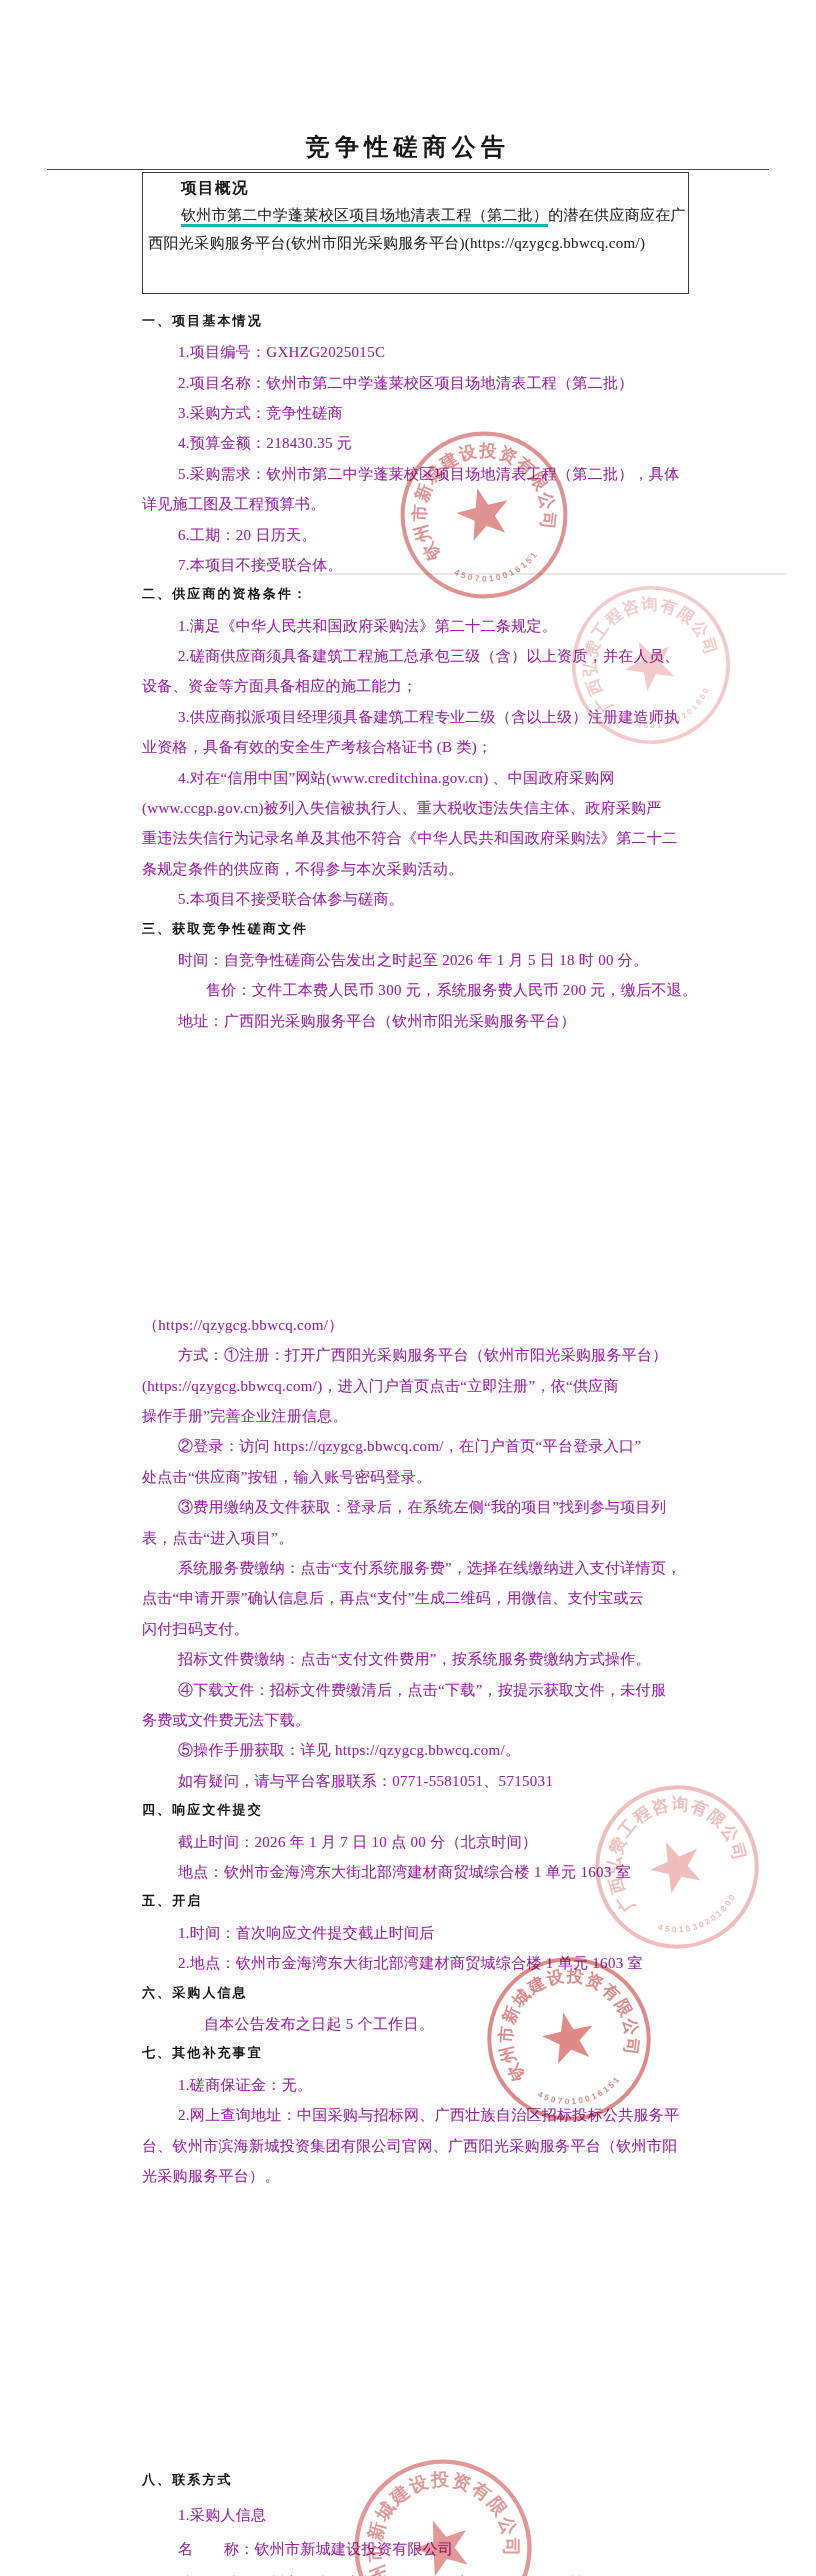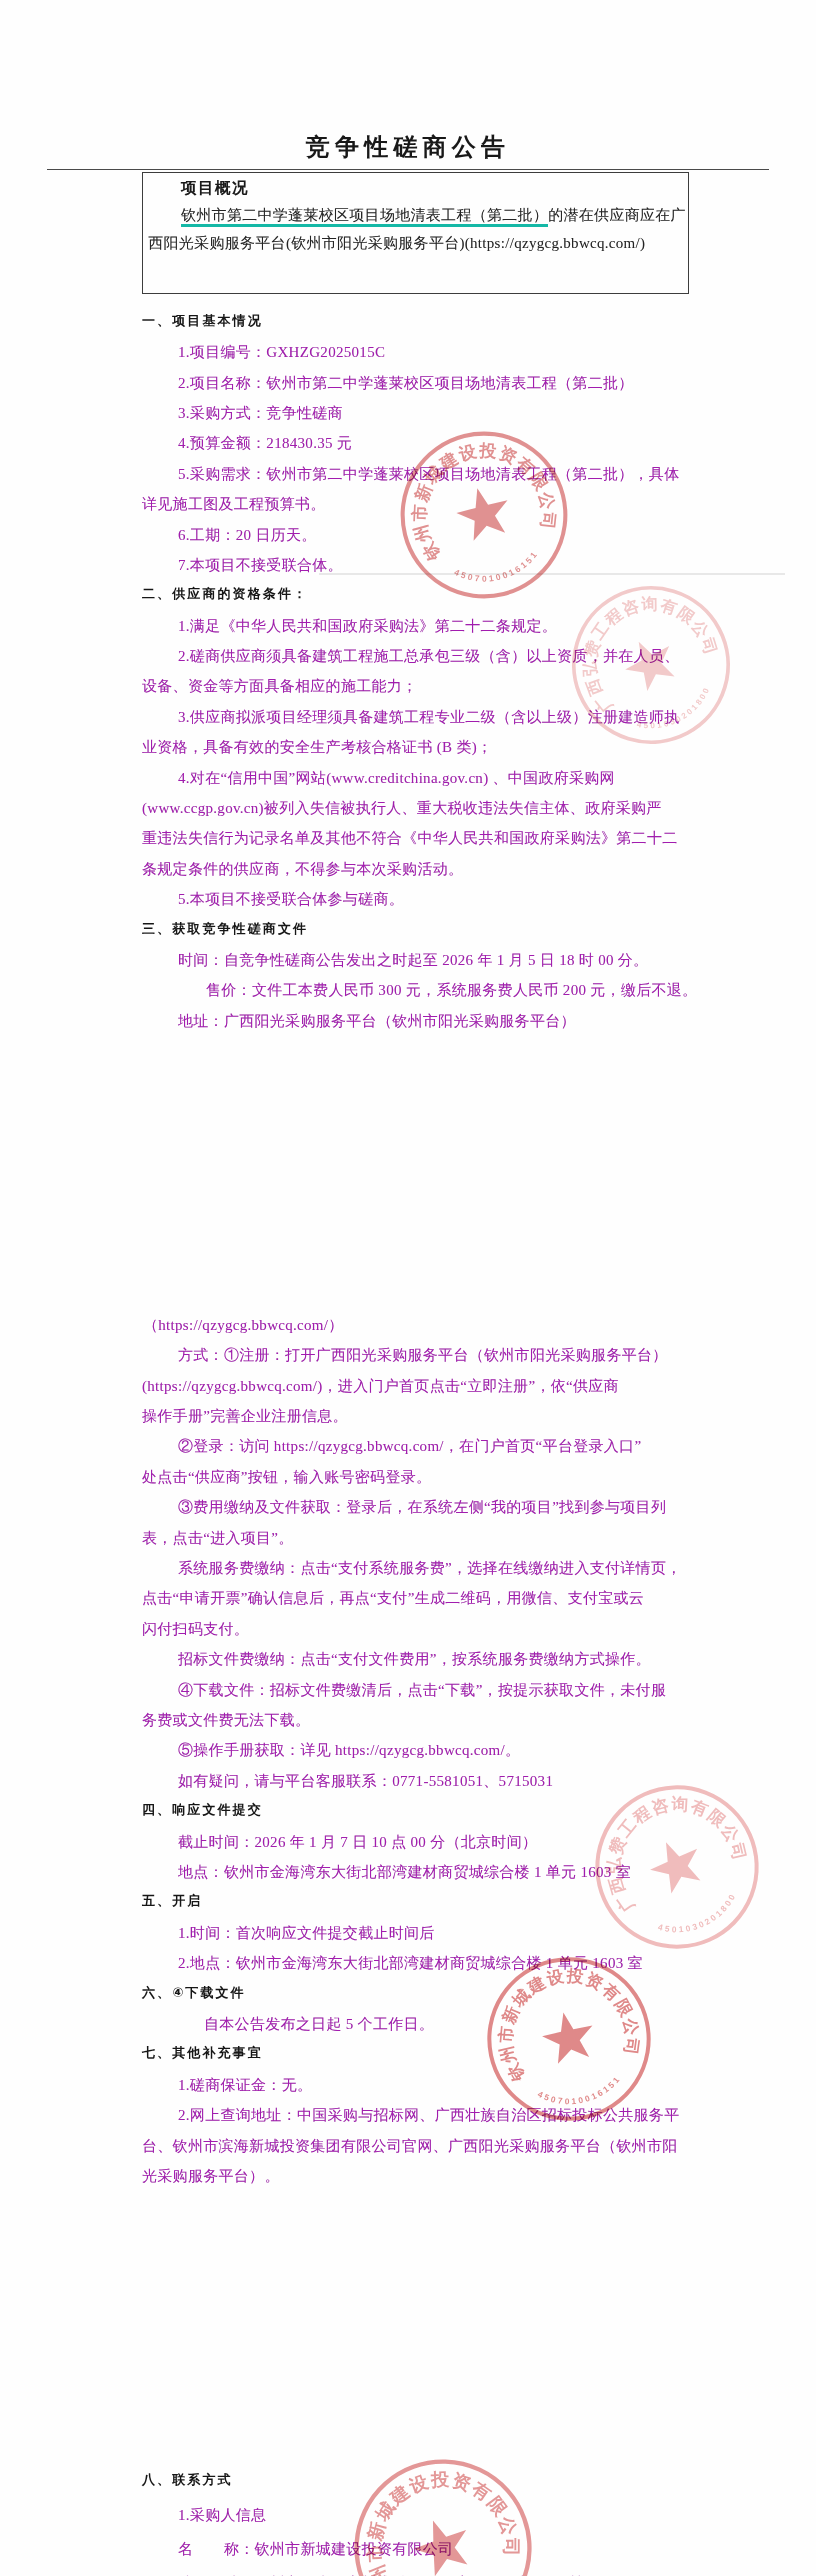--- a/index.html
+++ b/index.html
@@ -84,21 +84,21 @@
       <div class="line" style="left: 178px; top: 1681px;">④下载文件：招标文件费缴清后，点击“下载”，按提示获取文件，未付服</div>
       <div class="line" style="left: 142px; top: 1711px;">务费或文件费无法下载。</div>
       <div class="line" style="left: 178px; top: 1741px;">⑤操作手册获取：详见 https://qzygcg.bbwcq.com/。</div>
       <div class="line" style="left: 178px; top: 1772px;">如有疑问，请与平台客服联系：0771-5581051、5715031</div>
       <div class="line bold" style="left: 142px; top: 1802px;">四、响应文件提交</div>
       <div class="line" style="left: 178px; top: 1833px;">截止时间：2026 年 1 月 7 日 10 点 00 分（北京时间）</div>
       <div class="line" style="left: 178px; top: 1863px;">地点：钦州市金海湾东大街北部湾建材商贸城综合楼 1 单元 1603 室</div>
       <div class="line bold" style="left: 142px; top: 1893px;">五、开启</div>
       <div class="line" style="left: 178px; top: 1924px;">1.时间：首次响应文件提交截止时间后</div>
       <div class="line" style="left: 178px; top: 1954px;">2.地点：钦州市金海湾东大街北部湾建材商贸城综合楼 1 单元 1603 室</div>
-      <div class="line bold" style="left: 142px; top: 1985px;">六、④下载文件</div>
+      <div class="line bold" style="left: 142px; top: 1985px;">六、采购人信息</div>
       <div class="line" style="left: 178px; top: 2015px; margin-left: 26px;">自本公告发布之日起 5 个工作日。</div>
       <div class="line bold" style="left: 142px; top: 2045px;">七、其他补充事宜</div>
       <div class="line" style="left: 178px; top: 2076px;">1.磋商保证金：无。</div>
       <div class="line" style="left: 178px; top: 2106px;">2.网上查询地址：中国采购与招标网、广西壮族自治区招标投标公共服务平</div>
       <div class="line" style="left: 142px; top: 2137px;">台、钦州市滨海新城投资集团有限公司官网、广西阳光采购服务平台（钦州市阳</div>
       <div class="line" style="left: 142px; top: 2167px;">光采购服务平台）。</div>
       <div class="line bold" style="left: 142px; top: 2472px;">八、联系方式</div>
       <div class="line" style="left: 178px; top: 2506px;">1.采购人信息</div>
       <div class="line" style="left: 178px; top: 2540px;">名　　称：钦州市新城建设投资有限公司</div>
       <div class="line" style="left: 178px; top: 2574px;">地　　址：钦州市钦南区安州大道 588 号滨海江语湖 15 号楼</div>

